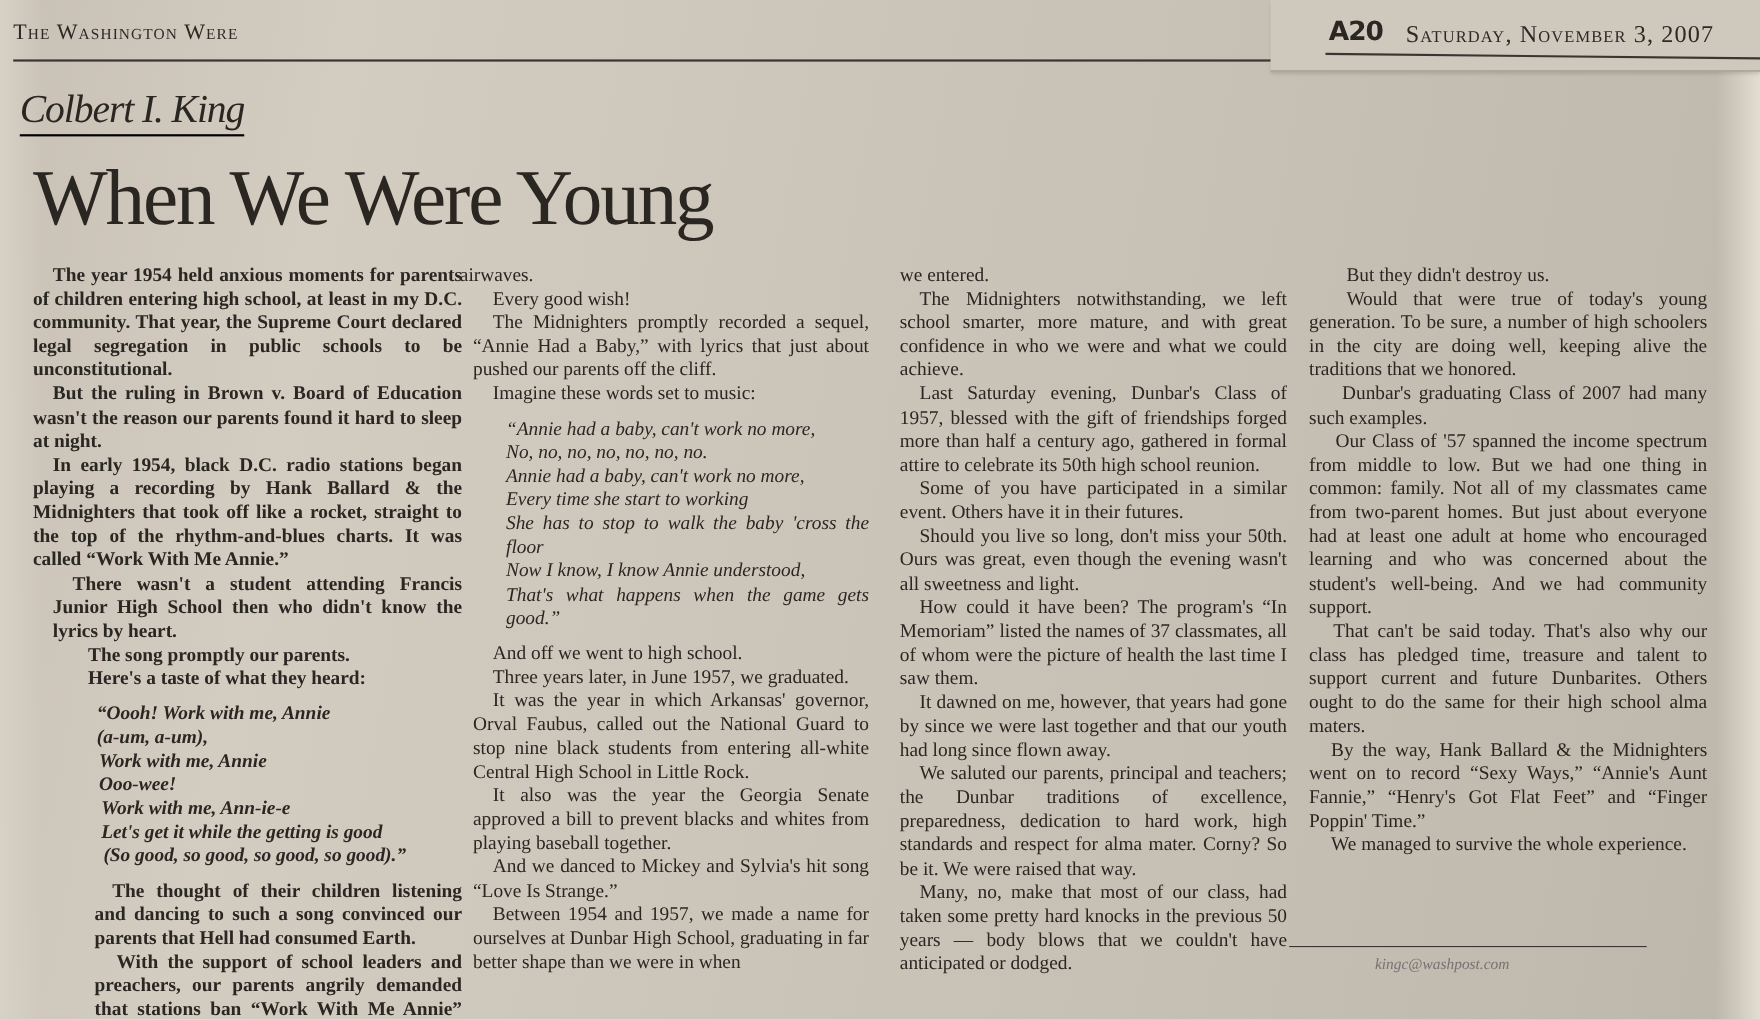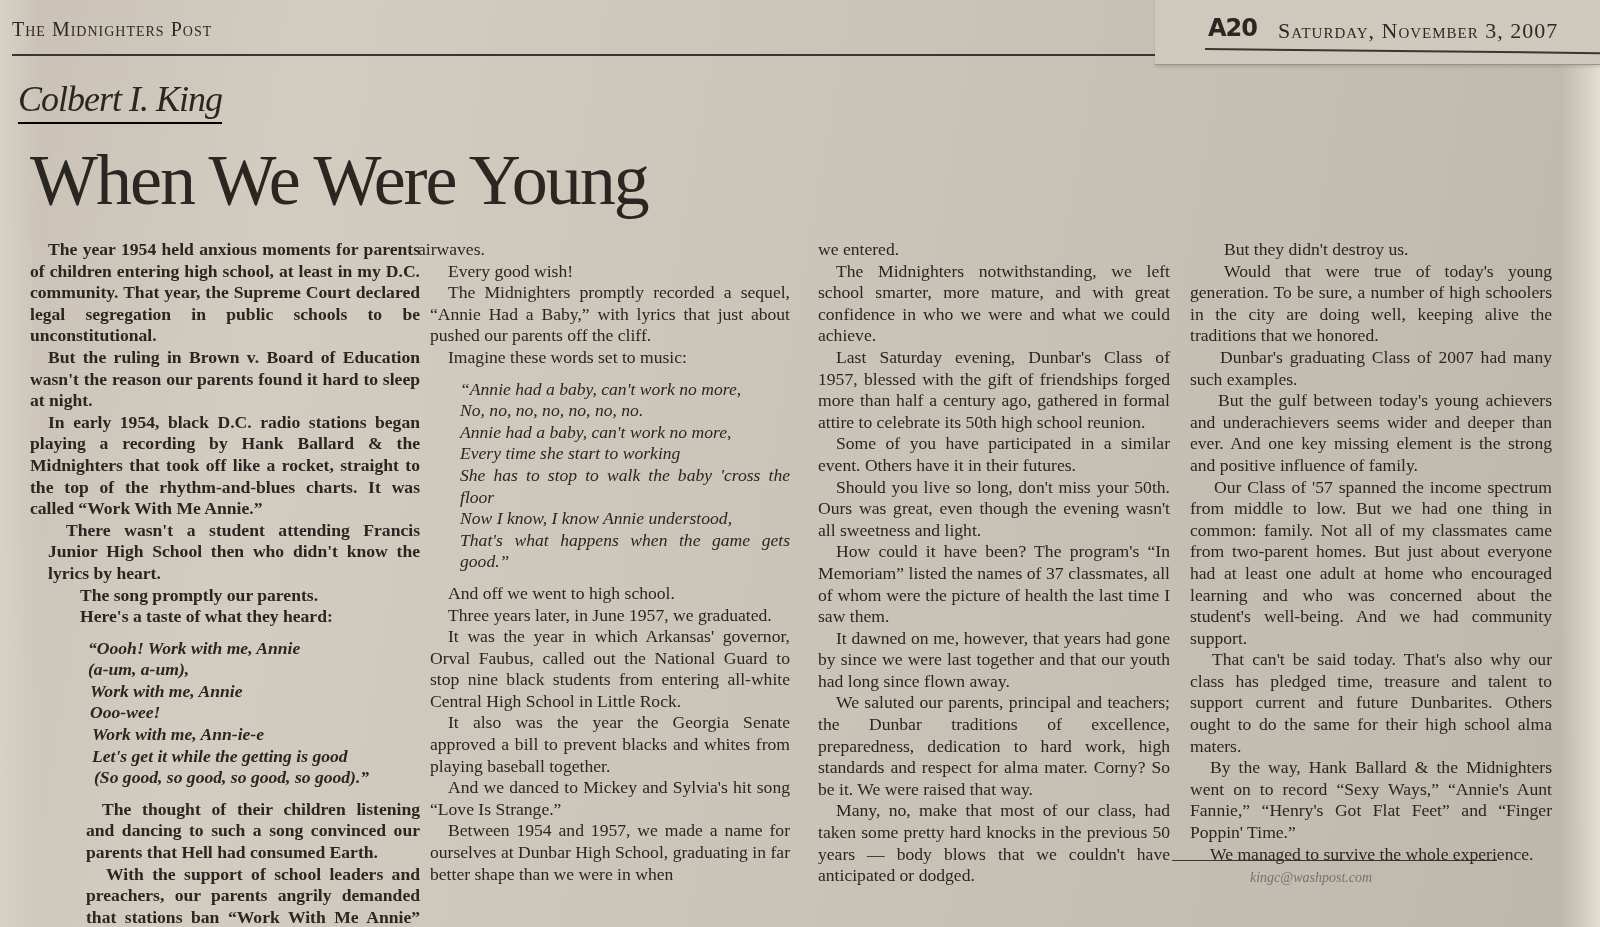--- a/index.html
+++ b/index.html
@@ -38,21 +38,21 @@
       font-style:italic; font-size:14px; color:#737373; }
     .edge { position:absolute; right:0; top:60px; width:40px; height:867px;
       background: linear-gradient(90deg, rgba(230,224,215,0), #e3ddd2); }
   </style>
 </head>
 <body>
 
 <div class="fold"></div>
 <div class="edge"></div>
 
-<div class="masthead">The Midnighters Post</div>
+<div class="masthead">The Washington Were</div>
 <div class="rule-left"></div>
 
 <div class="flap"></div>
 <div class="page-num">A20</div>
 <div class="date">Saturday, November 3, 2007</div>
 <div class="rule-right"></div>
 
 <div class="byline">Colbert I. King</div>
 <h1 class="headline" style="margin:4px;font-weight:normal;">When We Were Young</h1>
 
@@ -107,21 +107,20 @@
   <p>How could it have been? The program's “In Memoriam” listed the names of 37 classmates, all of whom were the picture of health the last time I saw them.</p>
   <p>It dawned on me, however, that years had gone by since we were last together and that our youth had long since flown away.</p>
   <p>We saluted our parents, principal and teachers; the Dunbar traditions of excellence, preparedness, dedication to hard work, high standards and respect for alma mater. Corny? So be it. We were raised that way.</p>
   <p>Many, no, make that most of our class, had taken some pretty hard knocks in the previous 50 years — body blows that we couldn't have anticipated or dodged.</p>
 </div>
 
 <div class="col" style="left:1190px; width:362px;">
   <p style="text-indent:34px">But they didn't destroy us.</p>
   <p style="text-indent:34px">Would that were true of today's young generation. To be sure, a number of high schoolers in the city are doing well, keeping alive the traditions that we honored.</p>
   <p style="text-indent:30px">Dunbar's graduating Class of 2007 had many such examples.</p>
-  <p style="text-indent:28px">But the gulf between today's young achievers and underachievers seems wider and deeper than ever. And one key missing element is the strong and positive influence of family.</p>
   <p style="text-indent:24px">Our Class of '57 spanned the income spectrum from middle to low. But we had one thing in common: family. Not all of my classmates came from two-parent homes. But just about everyone had at least one adult at home who encouraged learning and who was concerned about the student's well-being. And we had community support.</p>
   <p style="text-indent:22px">That can't be said today. That's also why our class has pledged time, treasure and talent to support current and future Dunbarites. Others ought to do the same for their high school alma maters.</p>
   <p style="text-indent:20px">By the way, Hank Ballard &amp; the Midnighters went on to record “Sexy Ways,” “Annie's Aunt Fannie,” “Henry's Got Flat Feet” and “Finger Poppin' Time.”</p>
   <p style="text-indent:20px">We managed to survive the whole experience.</p>
 </div>
 
 <div class="email-rule"></div>
 <div class="email">kingc@washpost.com</div>
 
 </body></html>

